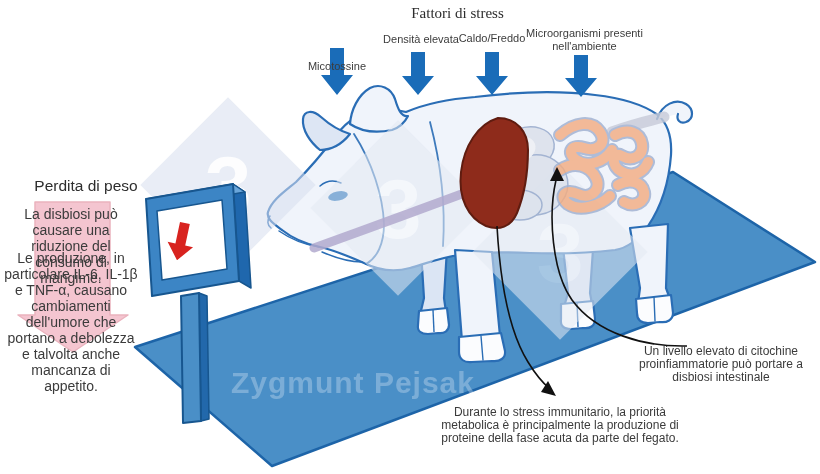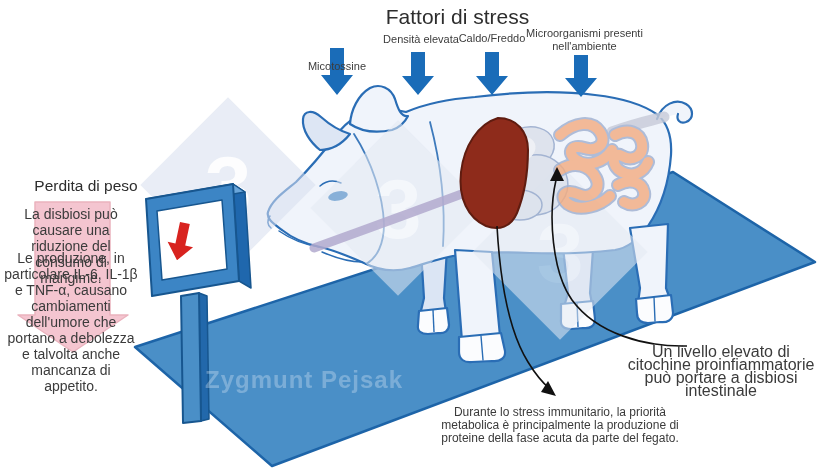--- a/index.html
+++ b/index.html
@@ -1,26 +1,26 @@
 <!DOCTYPE html>
 <html><head>
 <meta charset="utf-8">
 <style>
   html,body{margin:0;padding:0;background:#ffffff;}
   #stage{position:relative;width:820px;height:474px;background:#ffffff;overflow:hidden;
          font-family:"Liberation Sans",sans-serif;}
   #stage svg{position:absolute;left:0;top:0;}
   .txt{position:absolute;text-align:center;color:#3c3c3c;line-height:1.15;}
-  .title{font-size:21px;color:#2d2d2d;}
+  .title{font-size:15px;color:#2d2d2d;font-family:Liberation Serif, serif;}
   .flabel{font-size:11px;color:#3c3c3c;}
   .heading{font-size:15.5px;color:#2d2d2d;}
   .para{font-size:14px;line-height:16px;color:#3b3b3b;}
-  .ann{font-size:16px;line-height:13px;color:#3b3b3b;}
-  .wm-author{font-size:24px;font-weight:bold;color:rgba(240,245,252,0.30);
-             letter-spacing:1px;text-align:left;}
+  .ann{font-size:12px;line-height:13px;color:#3b3b3b;}
+  .wm-author{font-size:30px;font-weight:bold;color:rgba(240,245,252,0.30);
+             letter-spacing:1px;text-align:right;}
   .svgtext{font-family:"Liberation Sans",sans-serif;font-weight:bold;}
 </style>
 </head>
 <body>
 
 <div id="stage">
 
 <svg width="820" height="474" viewBox="0 0 820 474">
 
   <polygon points="135,347 673,172 815,262 272,466" fill="#4a8fc7" stroke="#1d64a8" stroke-width="2.5" stroke-linejoin="round"></polygon>

